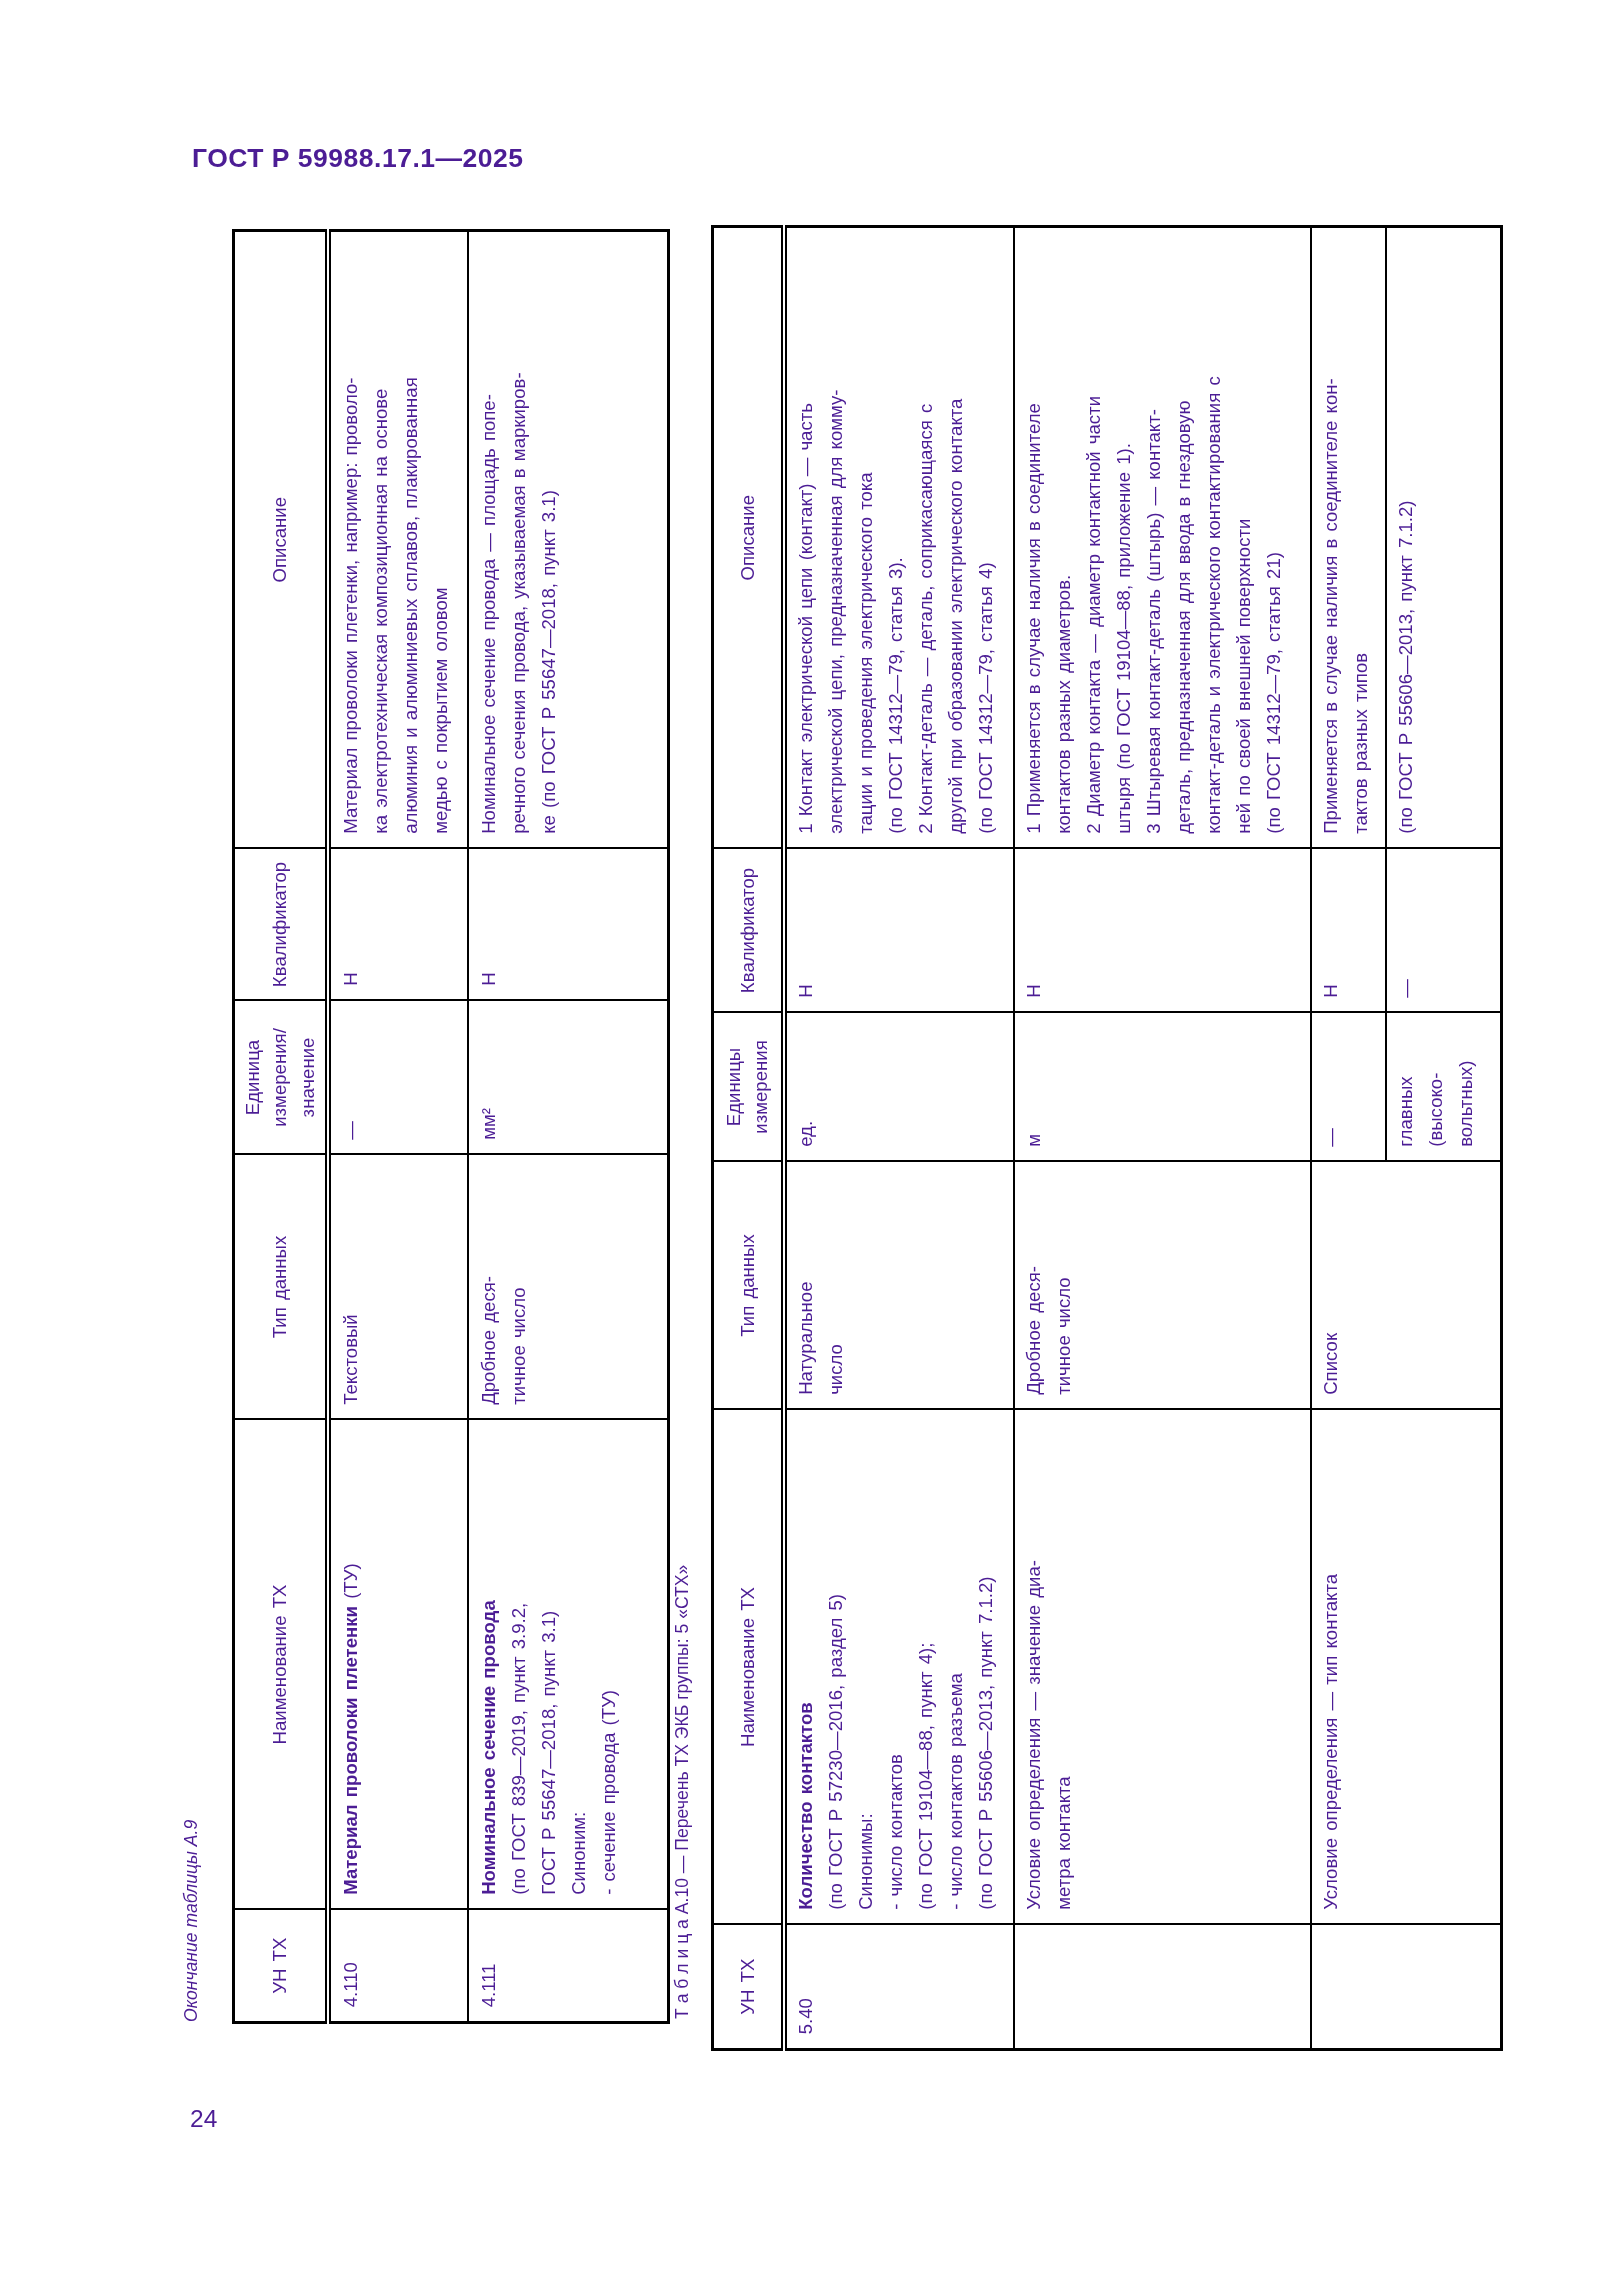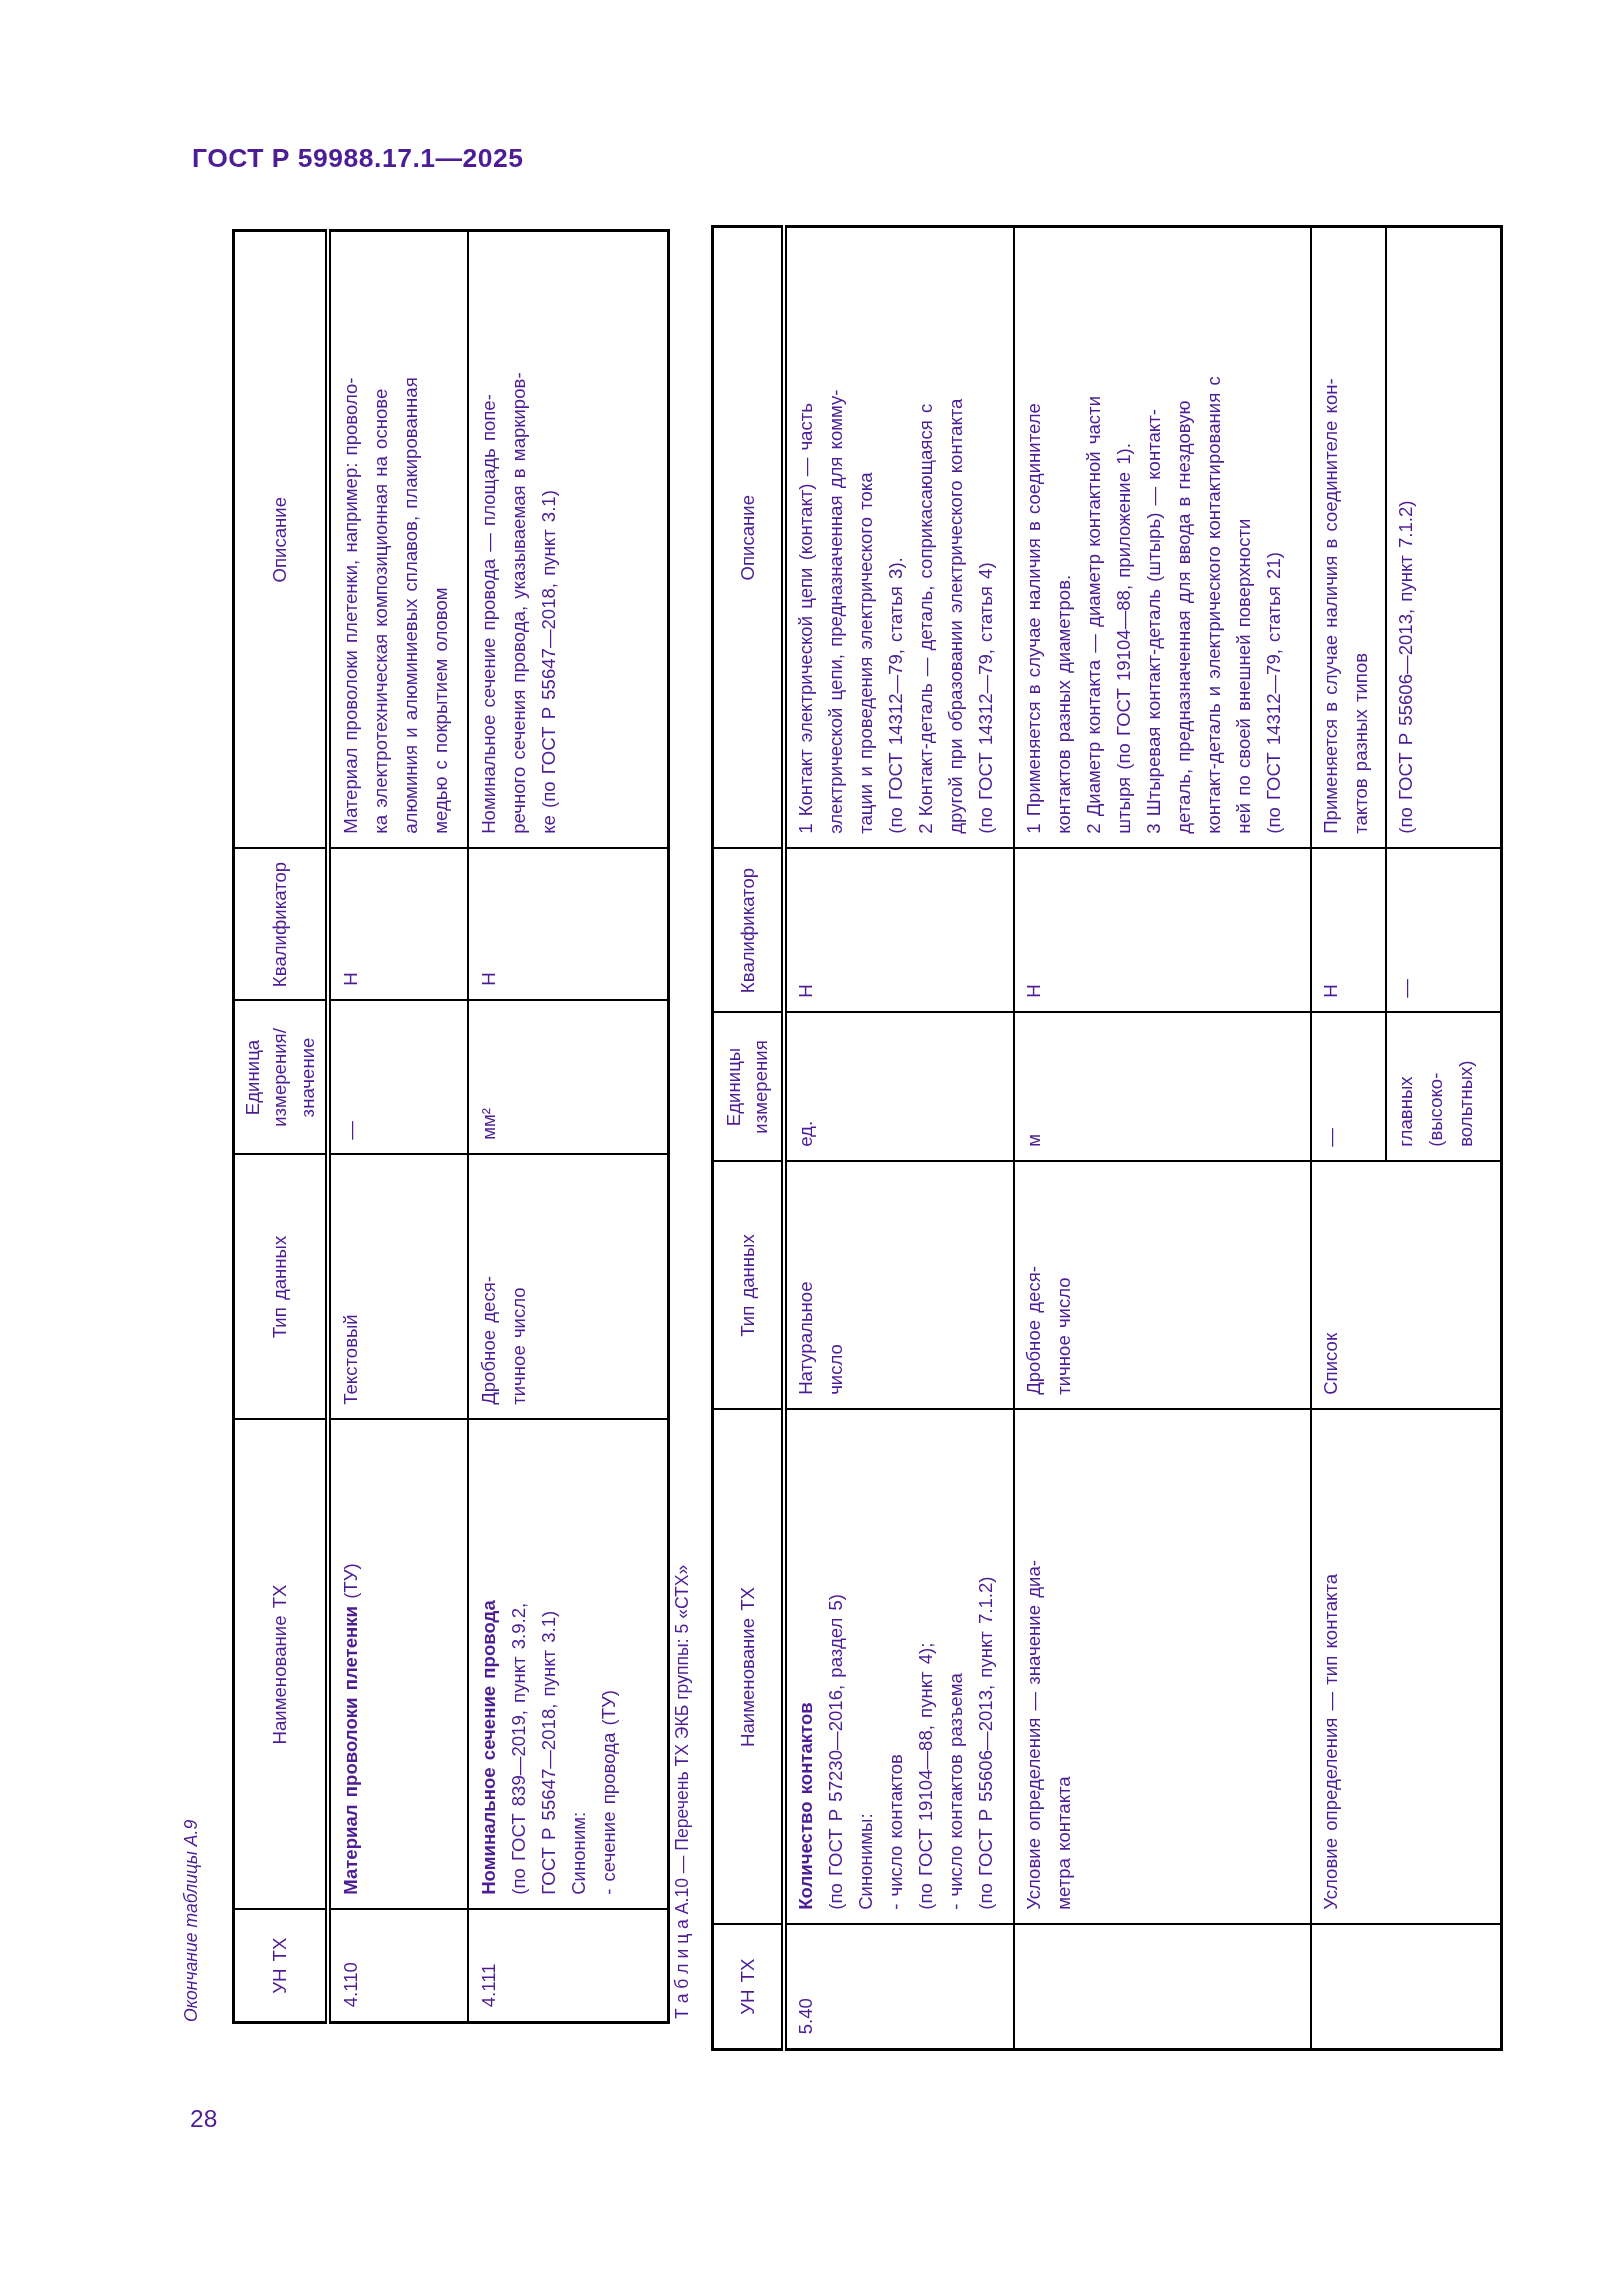--- a/index.html
+++ b/index.html
@@ -171,16 +171,16 @@
         <td>главных
 (высоко-
 вольтных)</td>
         <td>—</td>
         <td>(по ГОСТ Р 55606—2013, пункт 7.1.2)</td>
       </tr>
     </tbody>
       </table>
   </div>
 
-  <div class="page-number">28</div>
+  <div class="page-number">24</div>
 
 </div>
 
 
 </body></html>

